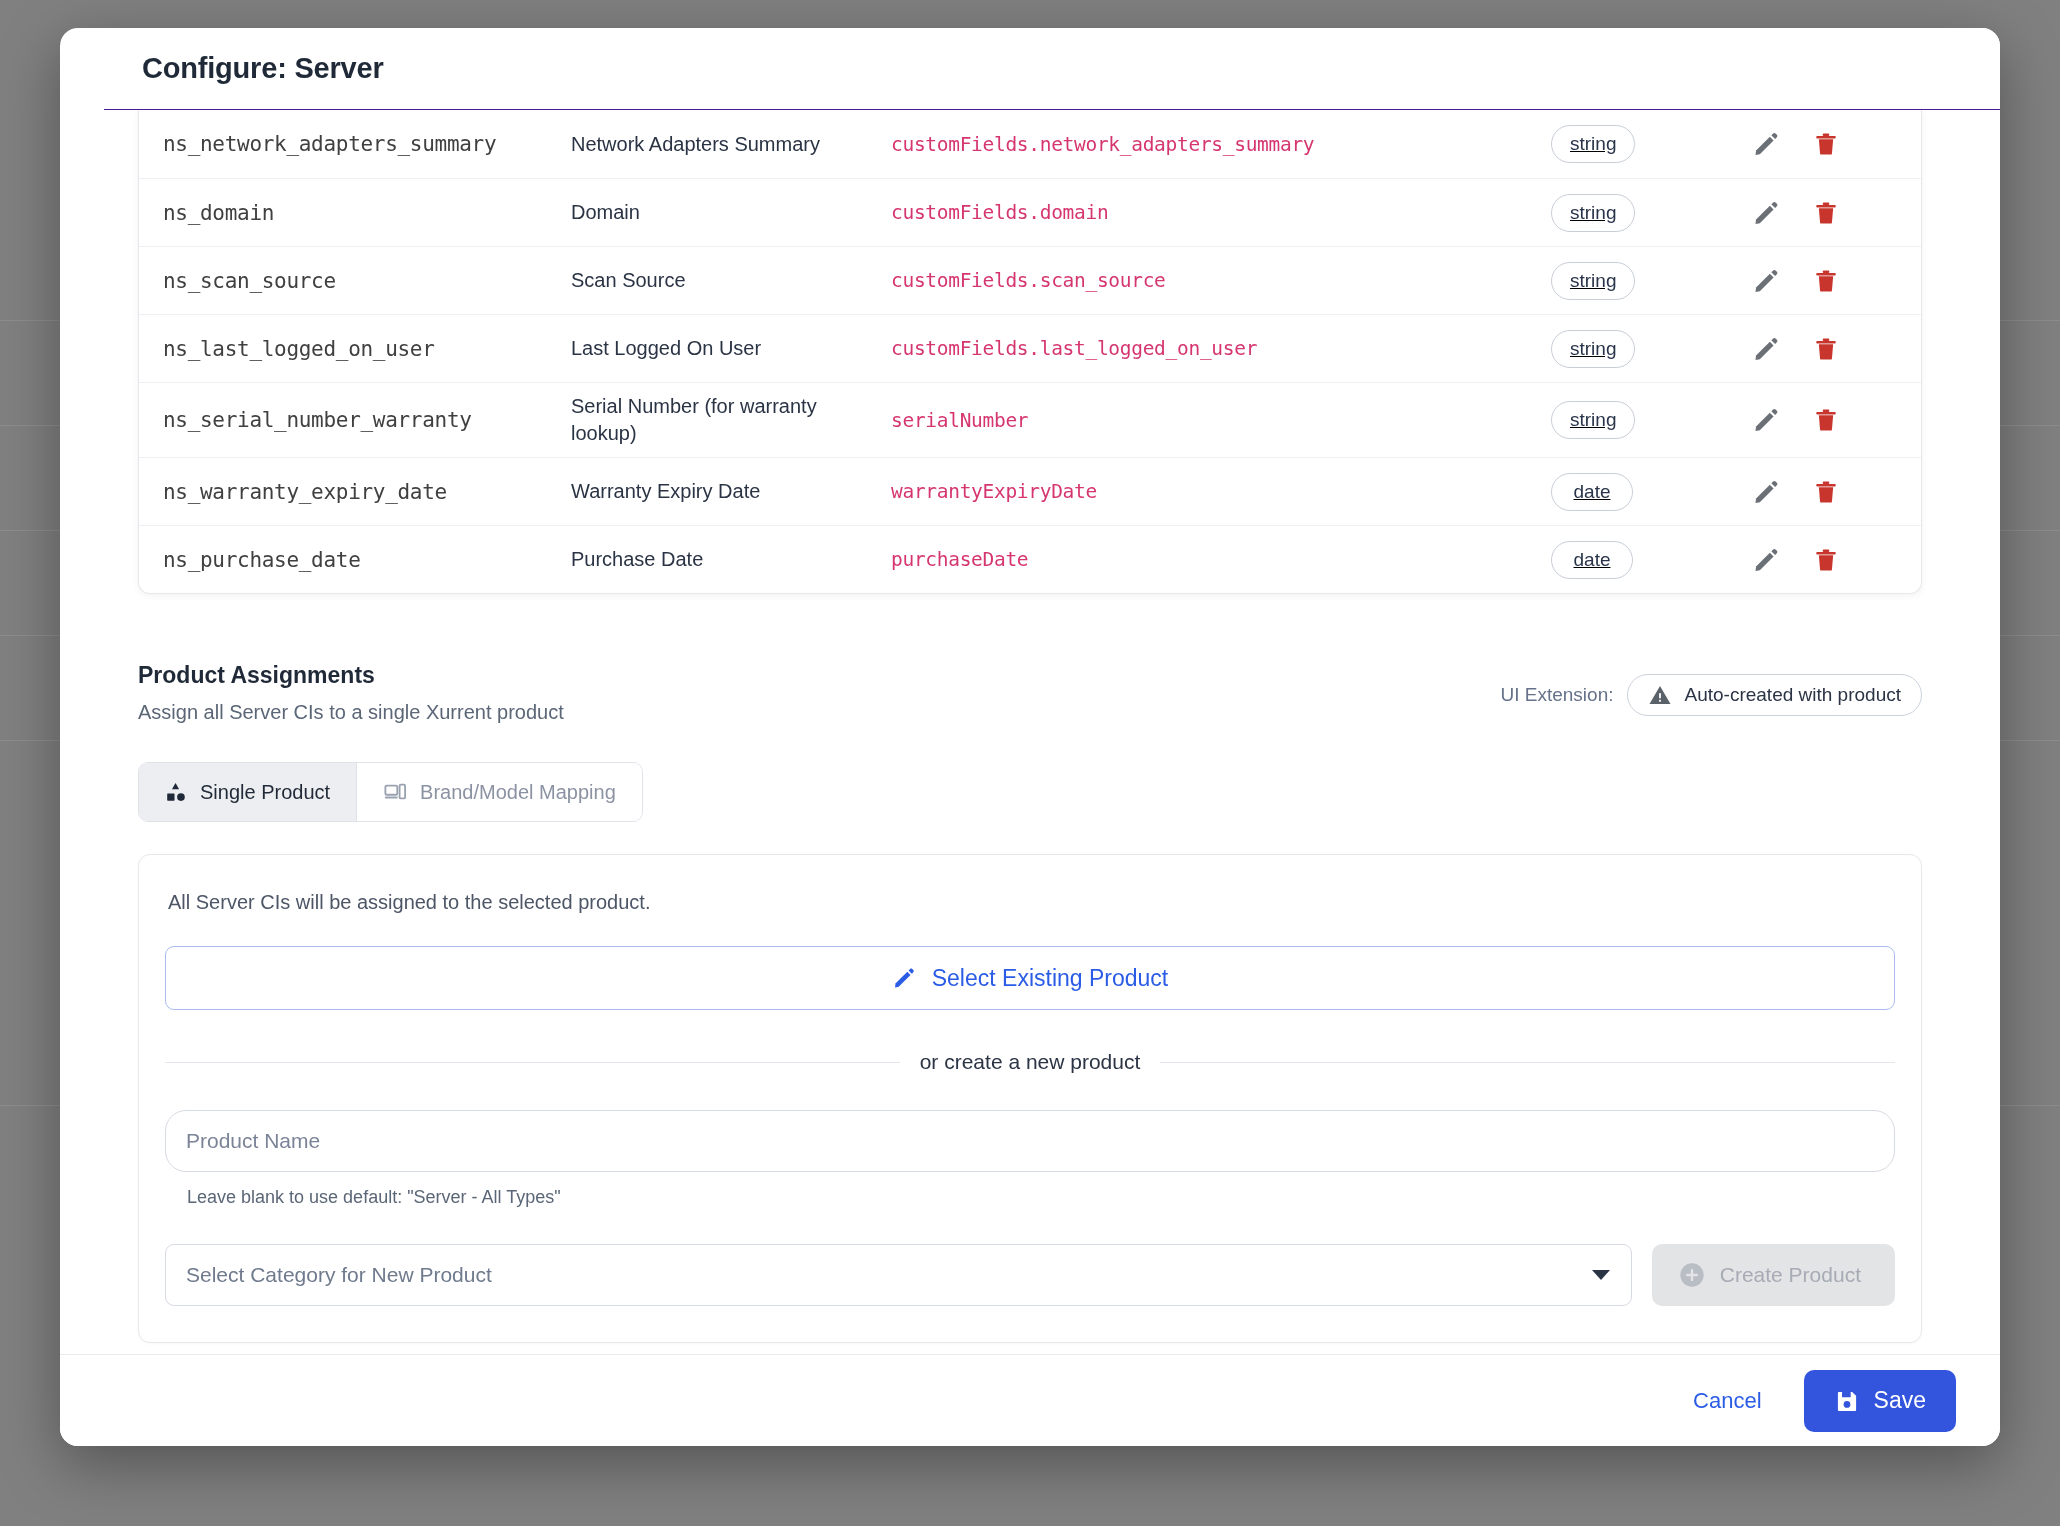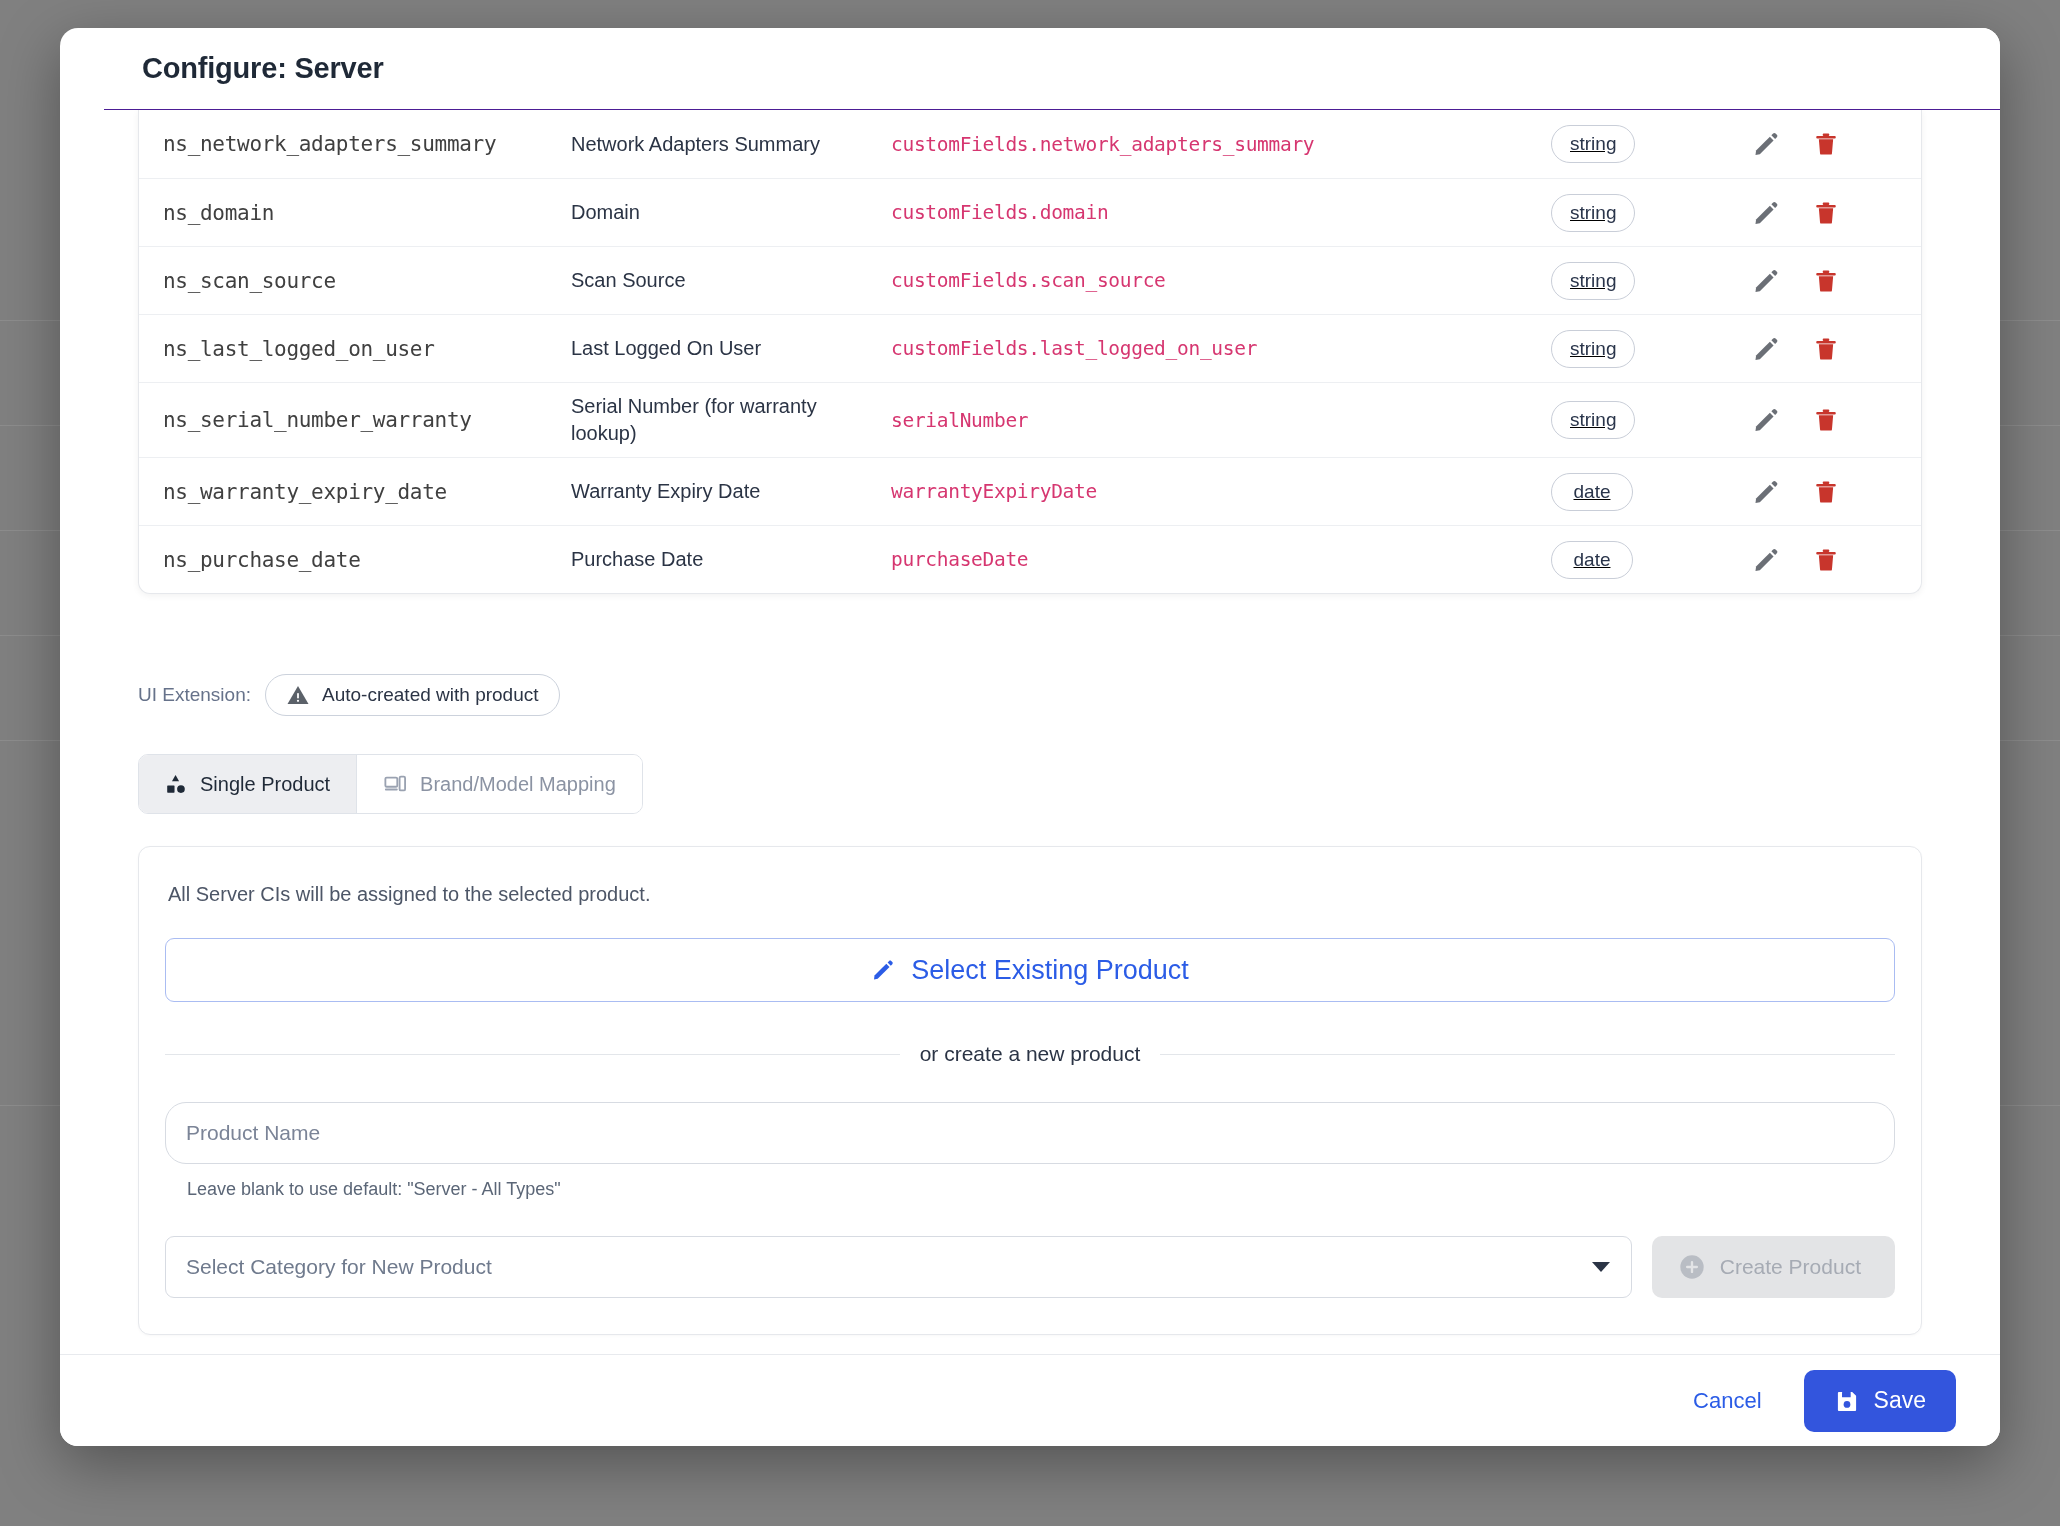--- a/index.html
+++ b/index.html
@@ -246,21 +246,21 @@
     width: 100%;
     height: 64px;
     border: 1px solid #aabcf2;
     border-radius: 9px;
     background: #fff;
     display: flex;
     align-items: center;
     justify-content: center;
     gap: 16px;
     color: #2b5ce6;
-    font-size: 27px;
+    font-size: 23px;
     cursor: pointer;
     font-family: inherit;
   }
 
   .divider-row {
     display: flex;
     align-items: center;
     gap: 20px;
     margin-top: 40px;
   }
@@ -591,20 +591,24 @@
                 </svg>
               </span>
             </button>
           </div>
         </div>
       </div>
 
     <div id="product-section">
 
       <div class="pa-header-row">
+        <div>
+          <div class="pa-title">Product Assignments</div>
+          <div class="pa-subtitle">Assign all Server CIs to a single Xurrent product</div>
+        </div>
 
         <div class="ui-ext-wrap">
           <span class="ui-ext-label">UI Extension:</span>
           <span class="ui-ext-badge">
             <span style="display:inline-flex">
               <svg width="24" height="24" viewBox="0 0 24 24">
                 <path d="M12 3 L22.5 21 L1.5 21 Z" fill="#5b6169"></path>
                 <rect x="11.1" y="10" width="1.8" height="5.5" fill="#ffffff" rx="0.8"></rect>
                 <circle cx="12" cy="17.8" r="1.1" fill="#ffffff"></circle>
               </svg>

